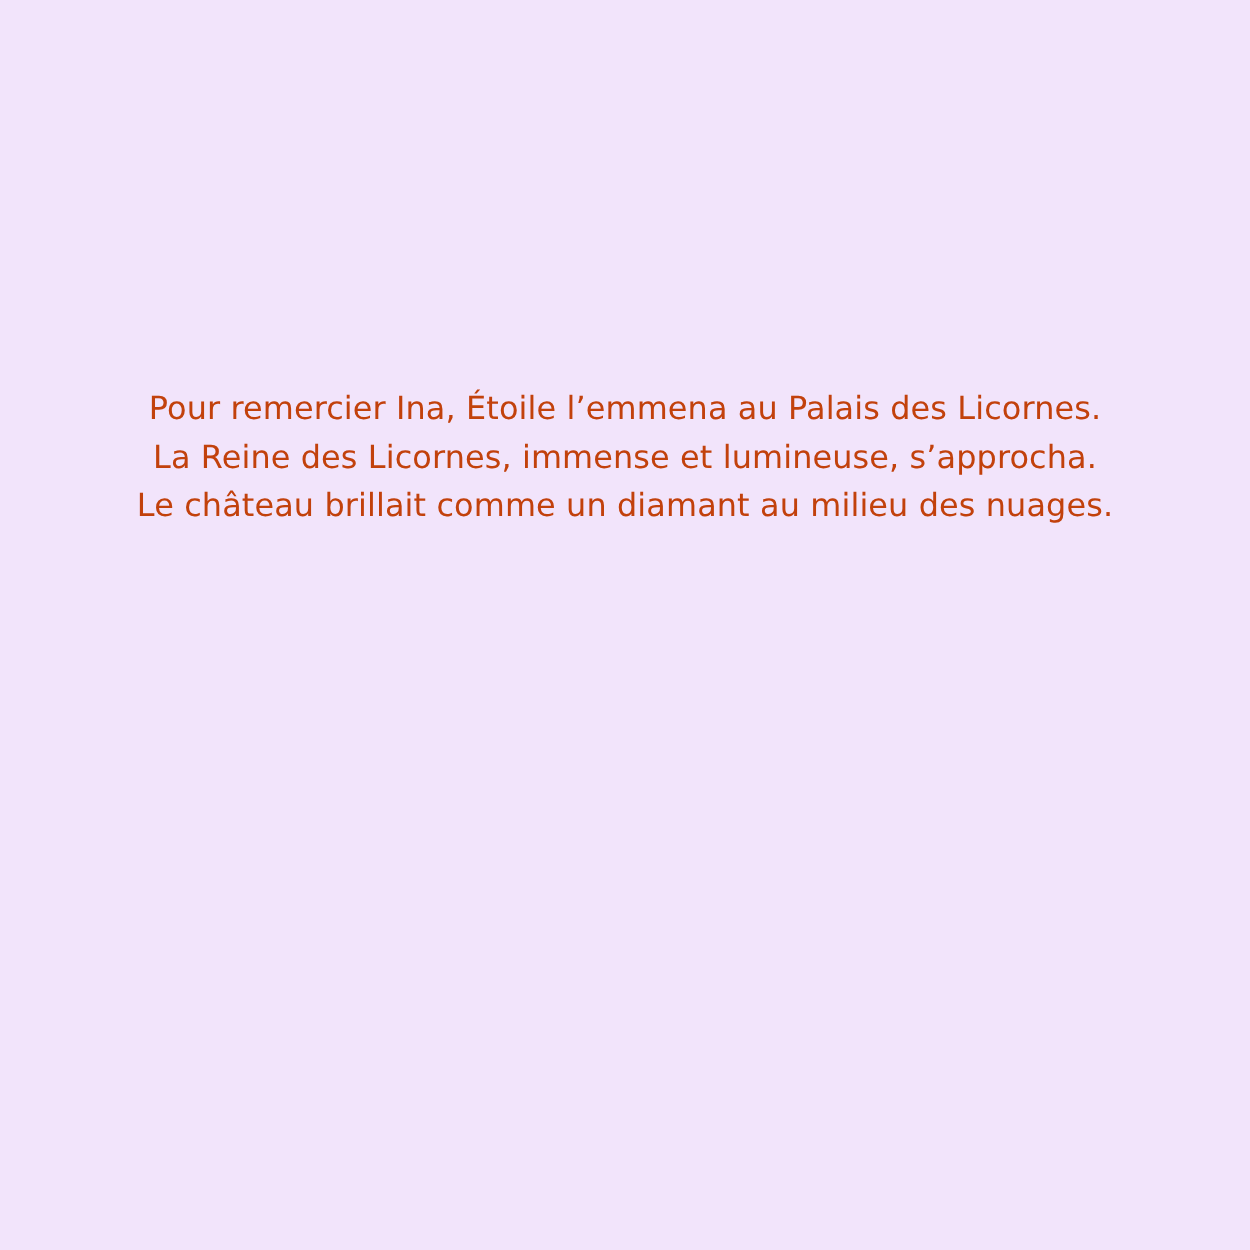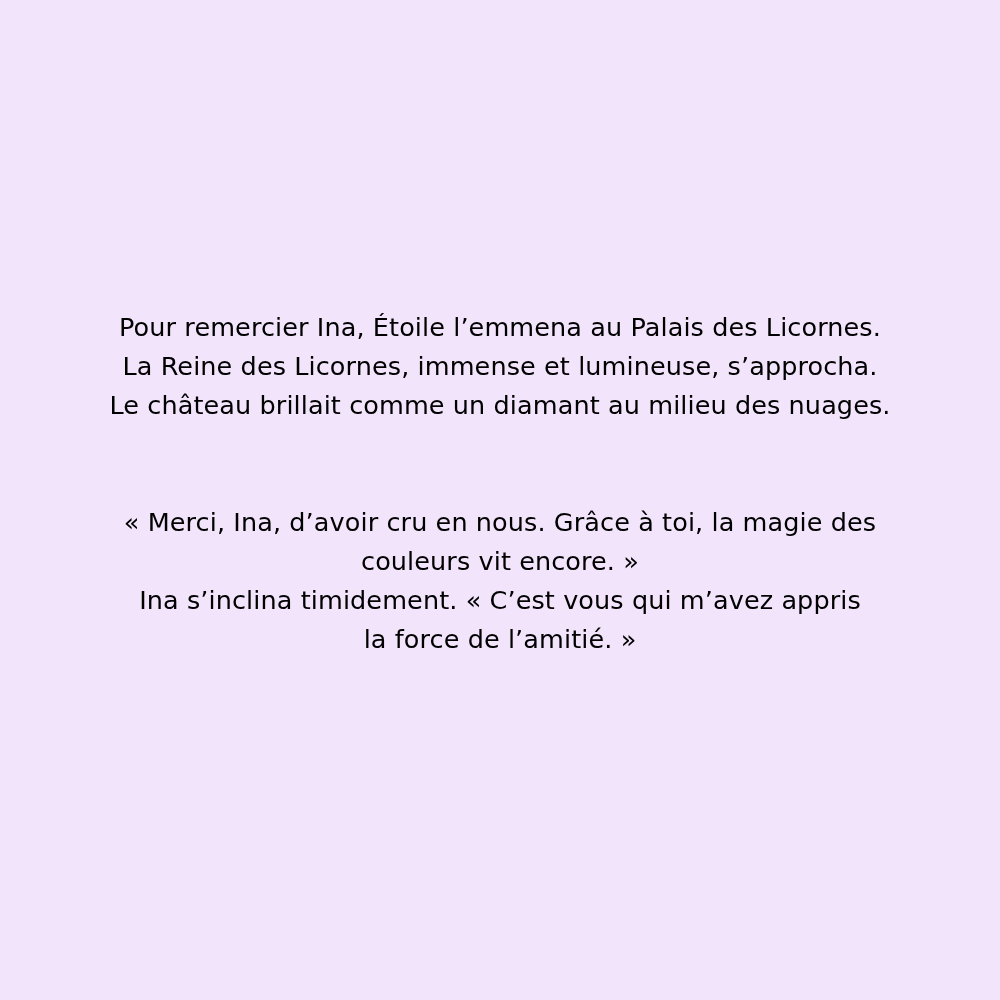--- a/index.html
+++ b/index.html
@@ -18,21 +18,21 @@
     width: 1000px;
     height: 1000px;
     background: #f2e4fb;
     box-sizing: border-box;
   }
   .story-block {
     position: absolute;
     left: 0;
     width: 1000px;
     text-align: center;
-    color: #000000;
+    color: #c2410c;
     font-size: 25.5px;
     line-height: 39px;
     letter-spacing: 0.1px;
     font-weight: 400;
   }
   .block-narration {
     top: 308px;
   }
   .block-dialogue {
     top: 503px;
@@ -46,20 +46,14 @@
 <body>
 
 <div class="page">
 
   <div class="story-block block-narration">
     <span class="story-line">Pour remercier Ina, Étoile l’emmena au Palais des Licornes.</span>
     <span class="story-line">La Reine des Licornes, immense et lumineuse, s’approcha.</span>
     <span class="story-line">Le château brillait comme un diamant au milieu des nuages.</span>
   </div>
 
-  <div class="story-block block-dialogue">
-    <span class="story-line">« Merci, Ina, d’avoir cru en nous. Grâce à toi, la magie des</span>
-    <span class="story-line">couleurs vit encore. »</span>
-    <span class="story-line">Ina s’inclina timidement. « C’est vous qui m’avez appris</span>
-    <span class="story-line">la force de l’amitié. »</span>
-  </div>
 
 </div>
 
 </body></html>

